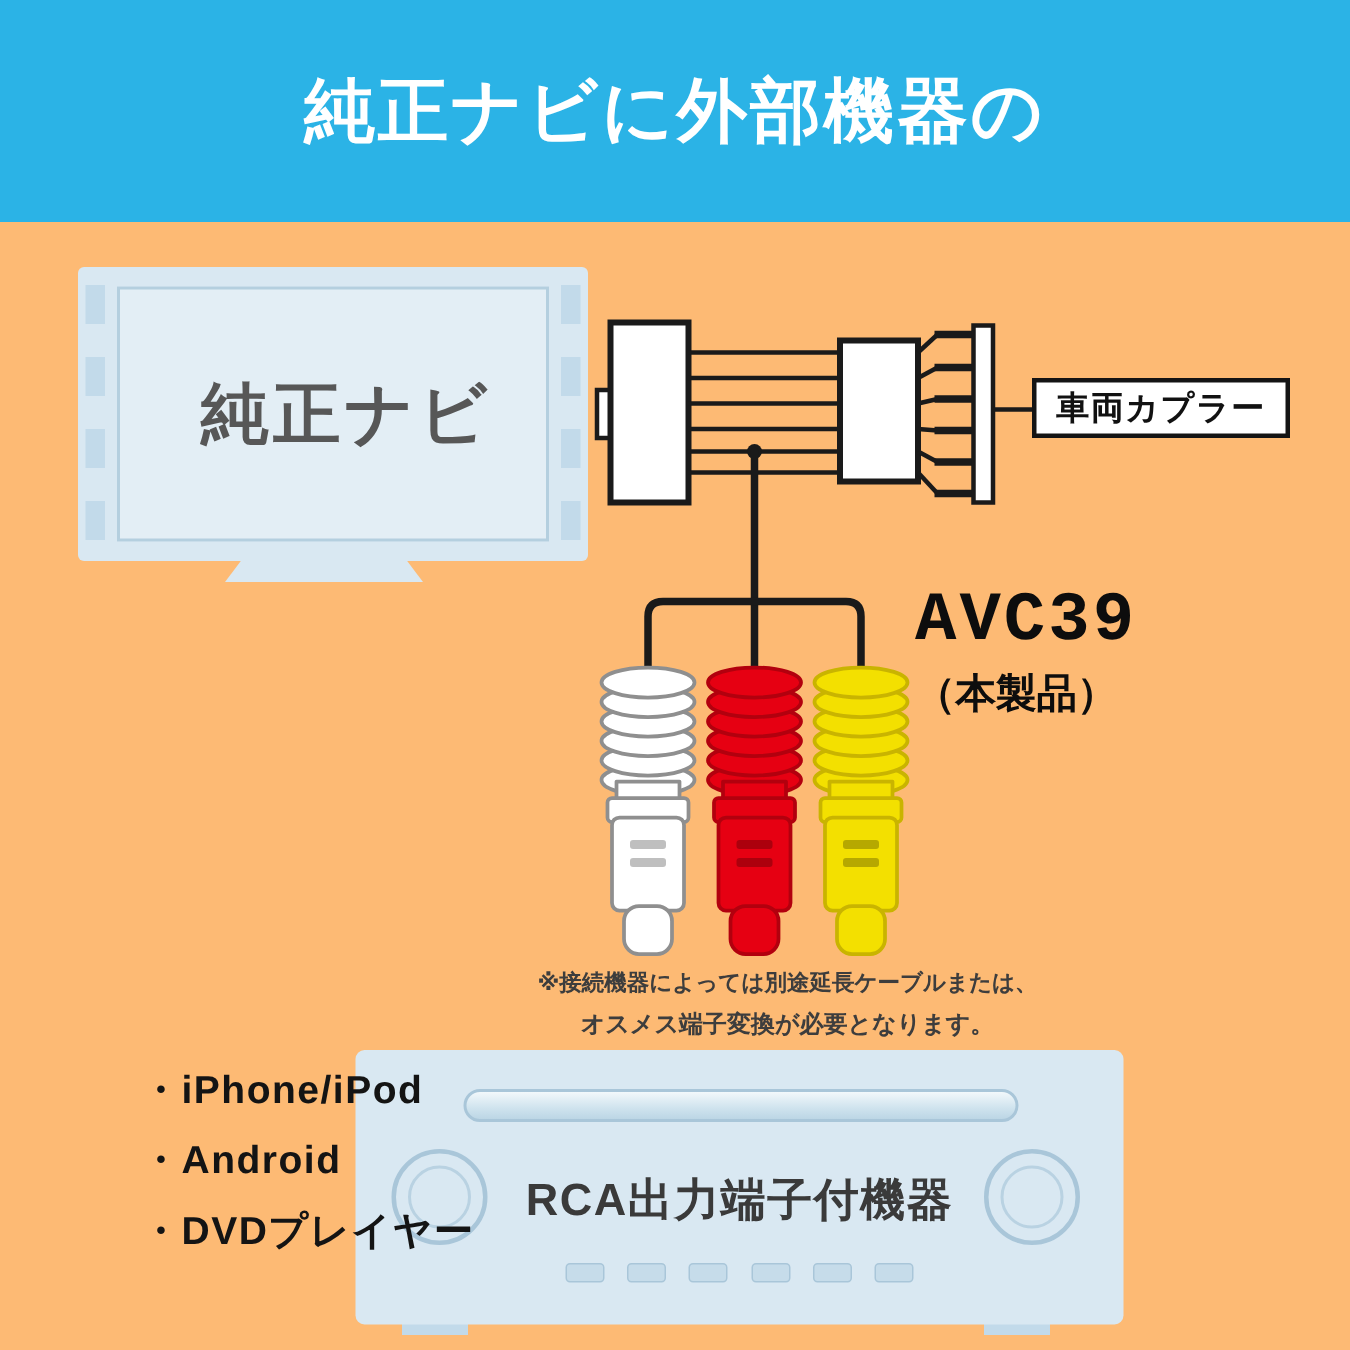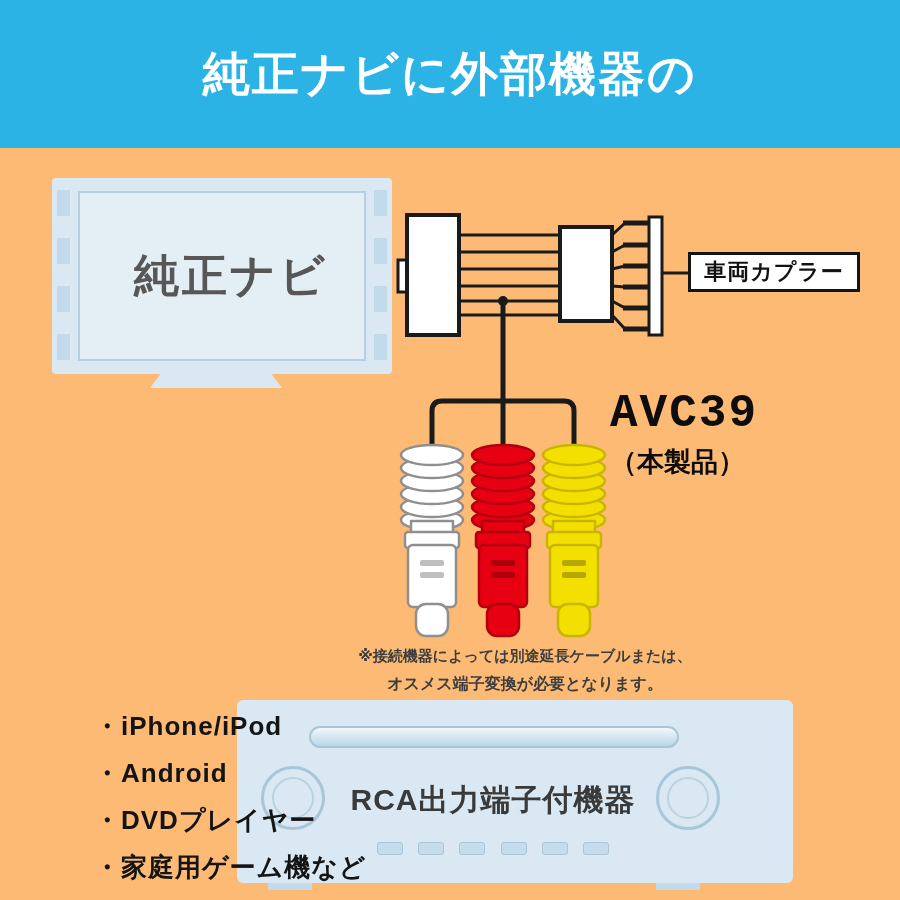--- a/index.html
+++ b/index.html
@@ -39,21 +39,21 @@
   
   .note { position:absolute; left:255px; top:641px; width:540px; text-align:center;
           color:#3d3d3d; font-weight:bold; }
   .note-line1 { font-size:15px; line-height:29px; }
   .note-line2 { font-size:16px; line-height:28px; }
 
   
   .foot { position:absolute; width:44px; height:16px; background:#c2daea; }
   .foot-left { left:268px; top:874px; } .foot-right { left:656px; top:874px; }
   .device-panel { position:absolute; left:237px; top:700px; width:512px; height:183px;
-                  background:#d9e8f2; border-radius:6px;padding-left:44px; }
+                  background:#d9e8f2; border-radius:6px; }
   .disc-slot { position:absolute; left:72px; top:26px; width:370px; height:22px;
                border:2px solid #a9c6d9; border-radius:12px; box-sizing:border-box;
                background:linear-gradient(180deg,#f2f8fb 0%,#cfe3ee 60%,#bcd6e5 100%); }
   .knob { position:absolute; width:64px; height:64px; border:3px solid #a9c6d9; border-radius:50%;
           box-sizing:border-box; display:flex; align-items:center; justify-content:center; }
   .knob-inner { width:42px; height:42px; border:2px solid #b9d2e2; border-radius:50%; box-sizing:border-box; }
   .knob-left { left:24px; top:66px; } .knob-right { left:419px; top:66px; }
   .device-label { position:absolute; left:100px; top:80px; width:312px; text-align:center;
                   font-size:30px; font-weight:bold; color:#3a3a3a; letter-spacing:1px; }
   .button-row { position:absolute; left:140px; top:142px; width:232px;
@@ -208,16 +208,15 @@
       <div class="panel-button"></div>
       <div class="panel-button"></div>
       <div class="panel-button"></div>
     </div>
   </div>
 
   <div class="device-list">
     <div class="device-list-item">・iPhone/iPod</div>
     <div class="device-list-item">・Android</div>
     <div class="device-list-item">・DVDプレイヤー</div>
-    <div class="device-list-item">・家庭用ゲーム機など</div>
   </div>
 
 </div>
 
 </body></html>

